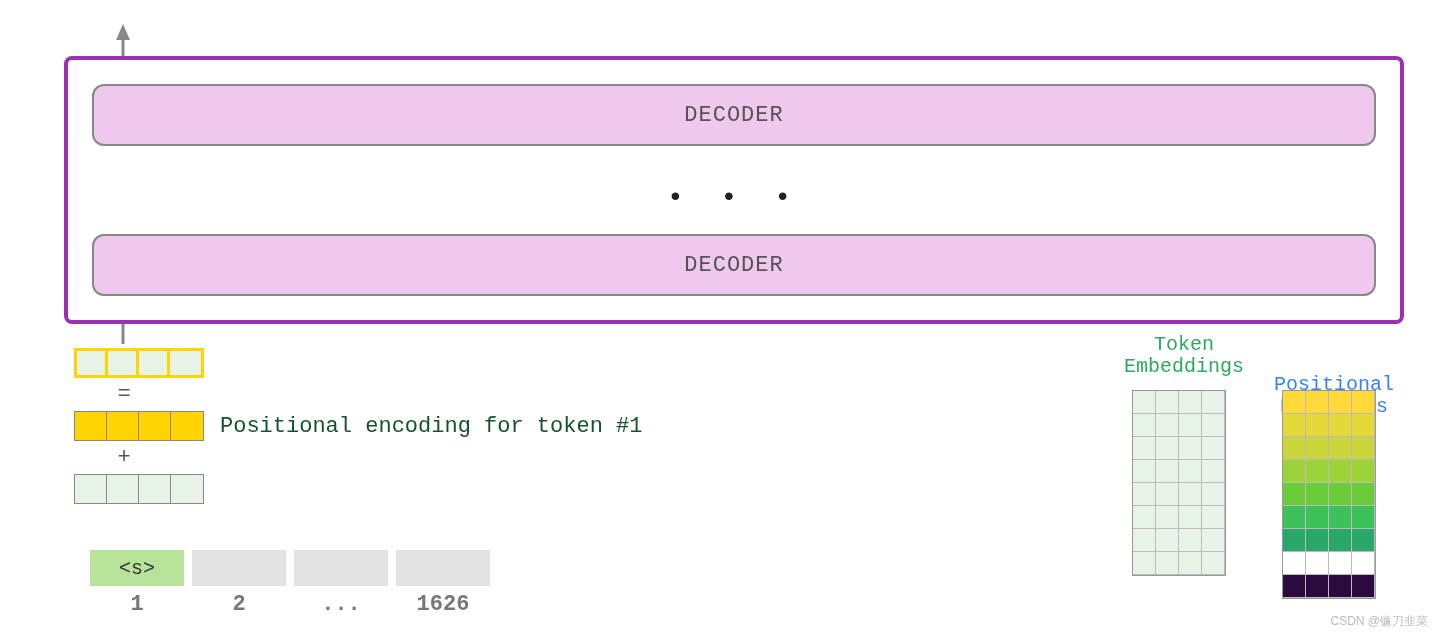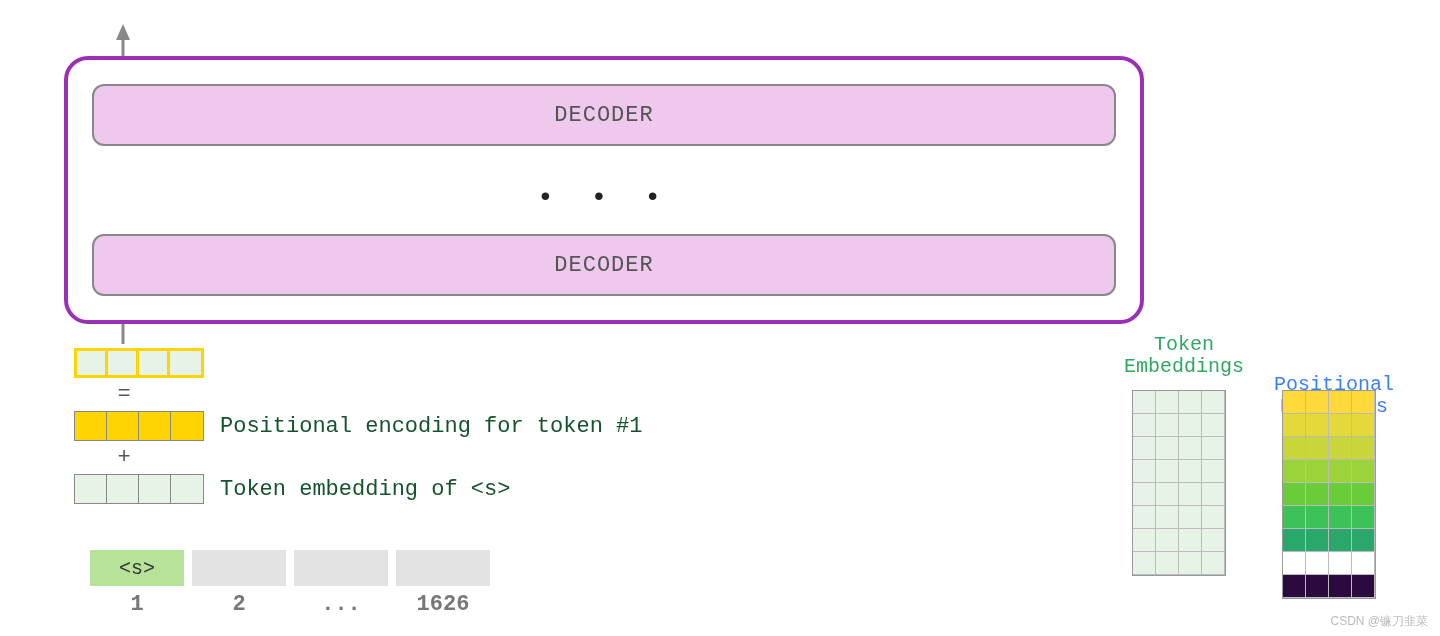--- a/index.html
+++ b/index.html
@@ -5,22 +5,22 @@
   * { box-sizing: border-box; margin: 0; padding: 0; }
   body {
     width: 1440px; height: 636px;
     font-family: "Courier New", Consolas, monospace;
     background: #fff; position: relative;
   }
 
   
   .stack {
     position: absolute; left: 64px; top: 56px;
-    width: 1080px; height: 268px;
-    border: 4px solid #9b2fb5; border-radius: 24px;
+    width: 1340px; height: 268px;
+    border: 4px solid #9b2fb5; border-radius: 8px;
     background: #fff;
   }
   .decoder {
     position: absolute; left: 24px; right: 24px; height: 62px;
     background: #eec8ed; border: 2px solid #888; border-radius: 12px;
     display: flex; align-items: center; justify-content: center;
     color: #555; font-size: 22px; letter-spacing: 1px;
   }
   .decoder.top   { top: 24px; }
   .decoder.bot   { bottom: 24px; }
@@ -139,21 +139,20 @@
   <div class="row">
       <div class="symbol">+</div>
     </div>
   <div class="row">
     <div class="vec te">
       <div class="cell"></div>
         <div class="cell"></div>
         <div class="cell"></div>
         <div class="cell"></div>
     </div>
-    <span class="desc">Token embedding of &lt;s&gt;</span>
   </div>
 </div>
 
 <div class="tokens">
   <div class="tok first">
     <span>&lt;s&gt;</span>
   </div>
   <div class="tok"></div>
   <div class="tok"></div>
   <div class="tok"></div>

